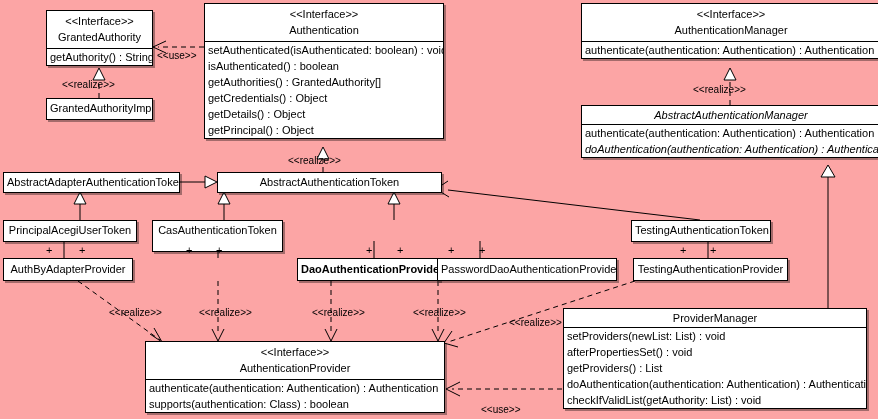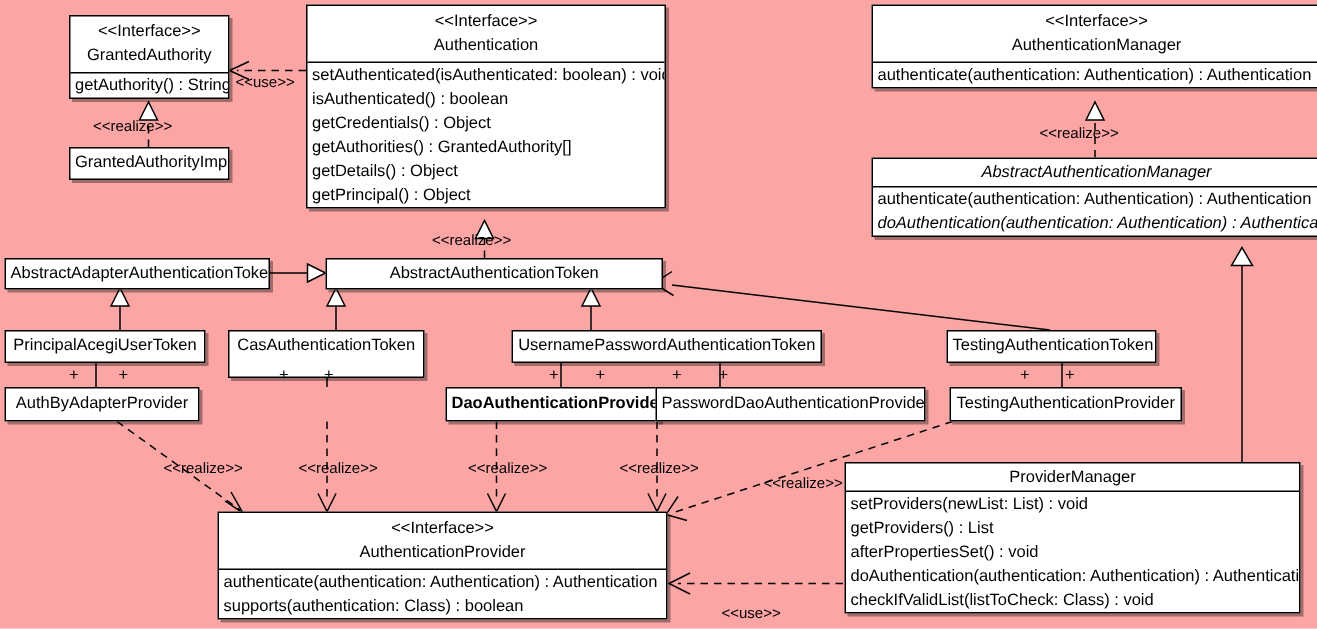--- a/index.html
+++ b/index.html
@@ -188,22 +188,22 @@
   <div class="uml-box" style="left:46px; top:98px; width:107px; height:22px;">
     <div class="simple-name">GrantedAuthorityImpl</div>
   </div>
 
   <div class="uml-box" style="left:204px; top:3px; width:240px;">
     <div class="stereo">&lt;&lt;Interface&gt;&gt;</div>
     <div class="name">Authentication</div>
     <div class="compartment">
       <div class="member">setAuthenticated(isAuthenticated: boolean) : void</div>
       <div class="member">isAuthenticated() : boolean</div>
+      <div class="member">getAuthorities() : GrantedAuthority[]</div>
       <div class="member">getCredentials() : Object</div>
-      <div class="member">getAuthorities() : GrantedAuthority[]</div>
       <div class="member">getDetails() : Object</div>
       <div class="member">getPrincipal() : Object</div>
     </div>
   </div>
 
   <div class="uml-box" style="left:581px; top:3px; width:300px;">
     <div class="stereo">&lt;&lt;Interface&gt;&gt;</div>
     <div class="name">AuthenticationManager</div>
     <div class="compartment">
       <div class="member">authenticate(authentication: Authentication) : Authentication</div>
@@ -224,23 +224,20 @@
 
   <div class="uml-box" style="left:217px; top:172px; width:225px; height:21px;">
     <div class="simple-name abstract">AbstractAuthenticationToken</div>
   </div>
 
   <div class="uml-box" style="left:3px; top:220px; width:134px; height:22px;">
     <div class="simple-name">PrincipalAcegiUserToken</div>
   </div>
   <div class="uml-box" style="left:152px; top:220px; width:131px; height:32px;">
     <div class="simple-name">CasAuthenticationToken</div>
-  </div>
-  <div class="uml-box" style="left:341px; top:220px; width:207px; height:22px;">
-    <div class="simple-name">UsernamePasswordAuthenticationToken</div>
   </div>
   <div class="uml-box" style="left:631px; top:220px; width:140px; height:22px;">
     <div class="simple-name">TestingAuthenticationToken</div>
   </div>
 
   <div class="plus-label" style="left:46px; top:245px;">+</div>
   <div class="plus-label" style="left:79px; top:245px;">+</div>
   <div class="plus-label" style="left:186px; top:245px;">+</div>
   <div class="plus-label" style="left:216px; top:245px;">+</div>
   <div class="plus-label" style="left:366px; top:245px;">+</div>
@@ -269,24 +266,24 @@
     <div class="compartment">
       <div class="member">authenticate(authentication: Authentication) : Authentication</div>
       <div class="member">supports(authentication: Class) : boolean</div>
     </div>
   </div>
 
   <div class="uml-box" style="left:563px; top:308px; width:304px;">
     <div class="hdr">ProviderManager</div>
     <div class="compartment">
       <div class="member">setProviders(newList: List) : void</div>
+      <div class="member">afterPropertiesSet() : void</div>
       <div class="member">getProviders() : List</div>
-      <div class="member">afterPropertiesSet() : void</div>
       <div class="member">doAuthentication(authentication: Authentication) : Authentication</div>
-      <div class="member">checkIfValidList(listToCheck: Class) : void</div>
+      <div class="member">checkIfValidList(getAuthority: List) : void</div>
     </div>
   </div>
 
   <div class="edge-label" style="left:157px; top:50px;">&lt;&lt;use&gt;&gt;</div>
   <div class="edge-label" style="left:62px; top:79px;">&lt;&lt;realize&gt;&gt;</div>
   <div class="edge-label" style="left:288px; top:155px;">&lt;&lt;realize&gt;&gt;</div>
   <div class="edge-label" style="left:693px; top:84px;">&lt;&lt;realize&gt;&gt;</div>
   <div class="edge-label" style="left:109px; top:307px;">&lt;&lt;realize&gt;&gt;</div>
   <div class="edge-label" style="left:199px; top:307px;">&lt;&lt;realize&gt;&gt;</div>
   <div class="edge-label" style="left:312px; top:307px;">&lt;&lt;realize&gt;&gt;</div>

